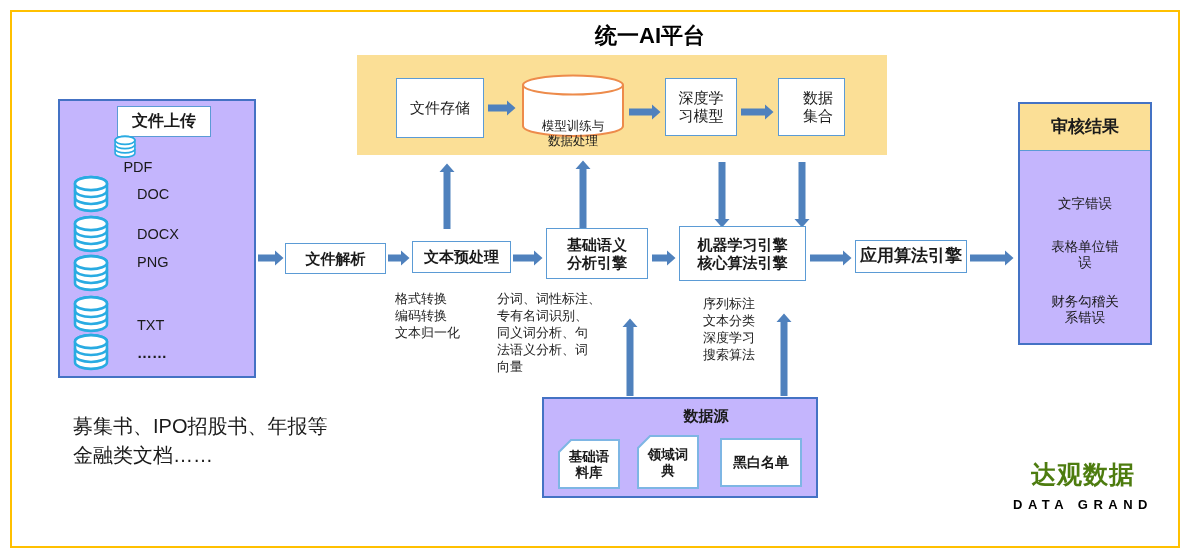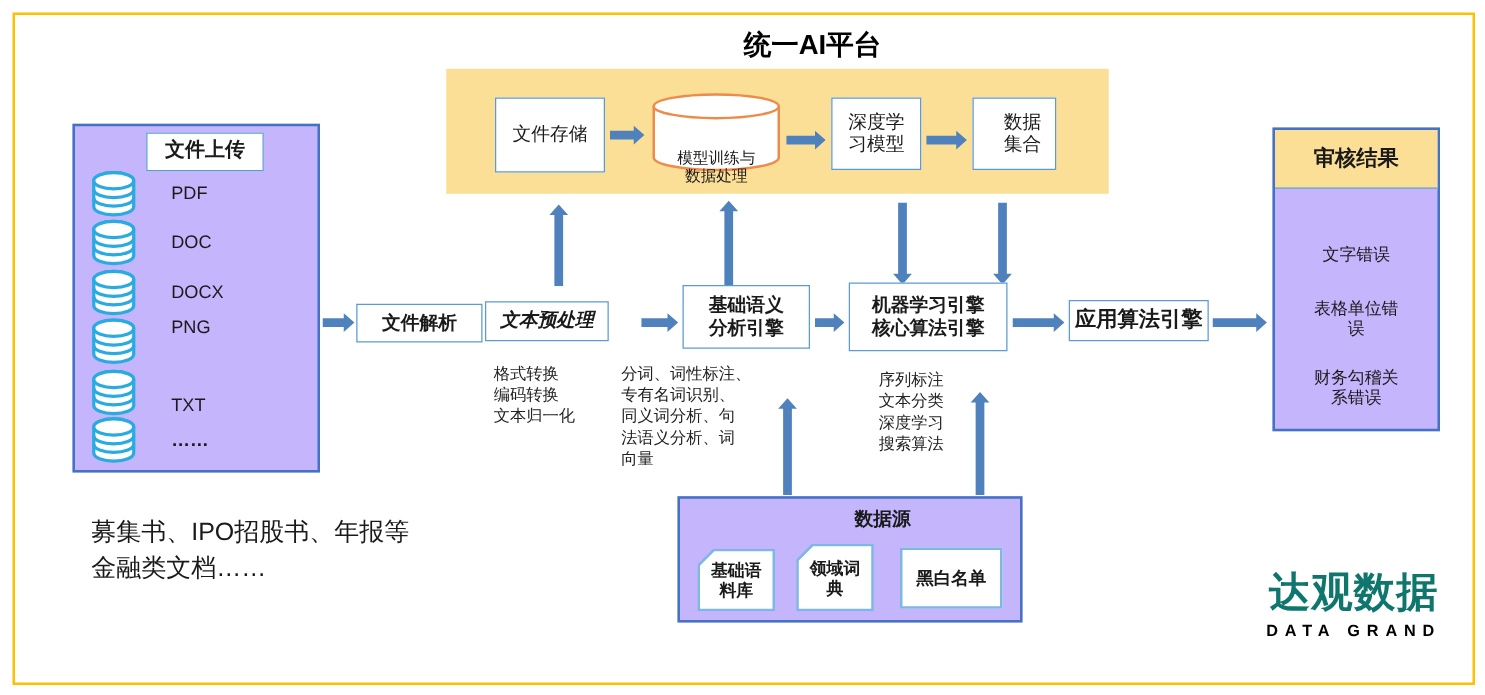--- a/index.html
+++ b/index.html
@@ -68,21 +68,21 @@
   <svg class="abs" style="left:794px;top:162px;" width="16" height="66">
     <polygon points="4.5,0 4.5,57 0.5,57 8,65.5 15.5,57 11.5,57 11.5,0" fill="#4F81BD"></polygon>
     </svg>
 
   <div class="abs bigbox" style="left:58px;top:99px;width:198px;height:279px;">
     <div class="abs lbl bold whitebox" style="left:57px;top:5px;width:94px;height:31px;font-size:16px;">文件上传</div>
   </div>
 
   <div class="abs" style="left:71px;top:135px;">
 
-    <div style="display:flex;align-items:center;height:39.5px;">
+    <div style="display:flex;align-items:center;height:39.5px;flex-direction:column;">
       <svg width="40" height="38" viewBox="0 0 44 44">
         <path d="M3.5,10 a18.5,7.5 0 0 1 37,0 v24 a18.5,7.5 0 0 1 -37,0 z" fill="#fff" stroke="#29ABE2" stroke-width="3"></path>
         <path d="M3.5,18 a18.5,7.5 0 0 0 37,0" fill="none" stroke="#29ABE2" stroke-width="3"></path>
         <path d="M3.5,26 a18.5,7.5 0 0 0 37,0" fill="none" stroke="#29ABE2" stroke-width="3"></path>
         <ellipse cx="22" cy="10" rx="18.5" ry="7.5" fill="#fff" stroke="#29ABE2" stroke-width="3"></ellipse>
       </svg>
       <span style="margin-left:26px;font-size:14.5px;">PDF</span>
     </div>
     <div style="display:flex;align-items:center;height:39.5px;">
       <svg width="40" height="38" viewBox="0 0 44 44">
@@ -137,21 +137,21 @@
   <svg class="abs" style="left:258px;top:250px;" width="26" height="16">
     <polygon points="0,4.5 17,4.5 17,0.5 25.5,8 17,15.5 17,11.5 0,11.5" fill="#4F81BD"></polygon>
     </svg>
 
   <div class="abs lbl bold whitebox" style="left:285px;top:243px;width:101px;height:31px;font-size:15px;">文件解析</div>
 
   <svg class="abs" style="left:388px;top:250px;" width="22" height="16">
     <polygon points="0,4.5 13,4.5 13,0.5 21.5,8 13,15.5 13,11.5 0,11.5" fill="#4F81BD"></polygon>
     </svg>
 
-  <div class="abs lbl bold whitebox" style="left:388px;top:241px;width:99px;height:32px;font-size:15px;font-style:italic;">文本预处理</div>
+  <div class="abs lbl bold whitebox" style="left:412px;top:241px;width:99px;height:32px;font-size:15px;">文本预处理</div>
 
   <svg class="abs" style="left:513px;top:250px;" width="30" height="16">
     <polygon points="0,4.5 21,4.5 21,0.5 29.5,8 21,15.5 21,11.5 0,11.5" fill="#4F81BD"></polygon>
     </svg>
 
   <div class="abs lbl bold whitebox" style="left:546px;top:228px;width:102px;height:51px;font-size:15px;">基础语义
 分析引擎</div>
 
   <svg class="abs" style="left:652px;top:250px;" width="24" height="16">
     <polygon points="0,4.5 15,4.5 15,0.5 23.5,8 15,15.5 15,11.5 0,11.5" fill="#4F81BD"></polygon>
@@ -215,16 +215,16 @@
   <div class="abs bigbox" style="left:1018px;top:102px;width:134px;height:243px;">
     <div class="abs lbl bold result-header" style="left:0;top:0;width:130px;height:47px;font-size:17px;">审核结果</div>
     <div class="abs lbl" style="left:0;top:90px;width:130px;height:20px;font-size:13.5px;">文字错误</div>
     <div class="abs lbl" style="left:0;top:133px;width:130px;height:36px;font-size:13.5px;">表格单位错
 误</div>
     <div class="abs lbl" style="left:0;top:188px;width:130px;height:36px;font-size:13.5px;">财务勾稽关
 系错误</div>
   </div>
 
   <div class="abs" style="left:1005px;top:455px;width:156px;text-align:center;">
-    <div class="bold" style="font-size:33px;color:#0f766e;letter-spacing:1px;line-height:38px;">达观数据</div>
+    <div class="bold" style="font-size:25px;color:#4d7c0f;letter-spacing:1px;line-height:38px;">达观数据</div>
     <div class="bold" style="font-size:13px;color:#000000;letter-spacing:5.5px;margin-top:4px;">DATA GRAND</div>
   </div>
 </div>
 
 </body></html>

